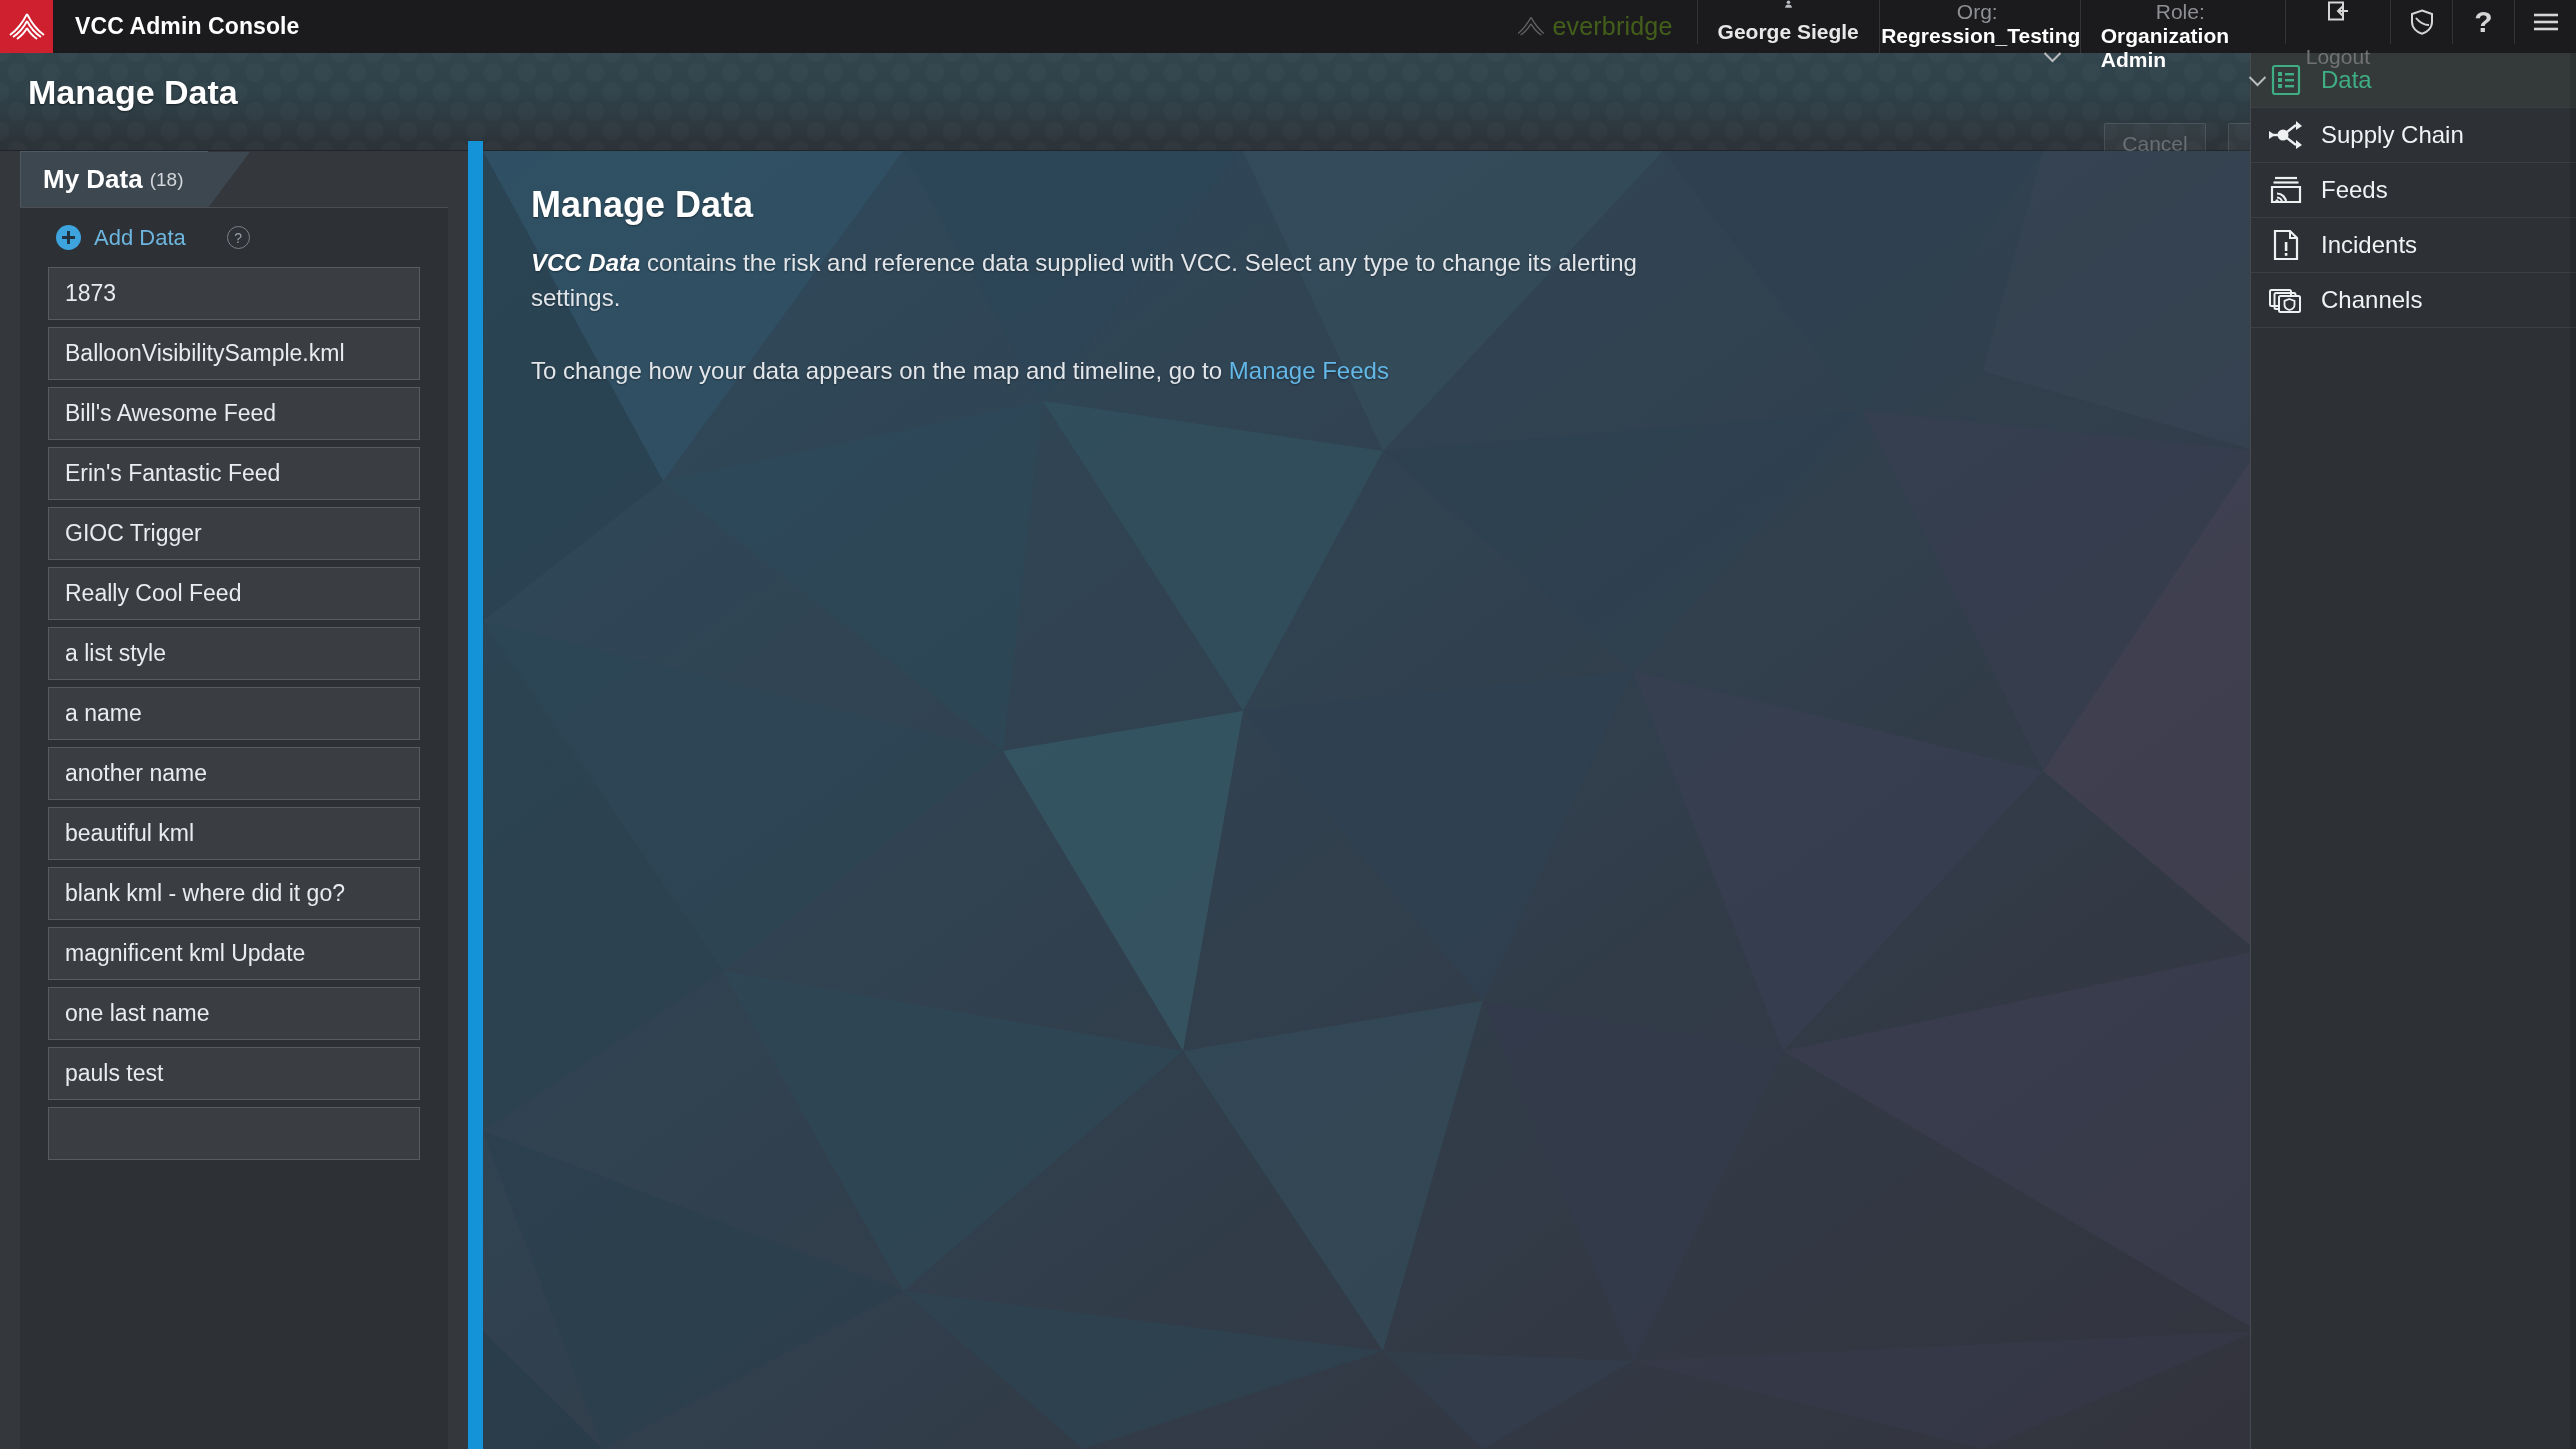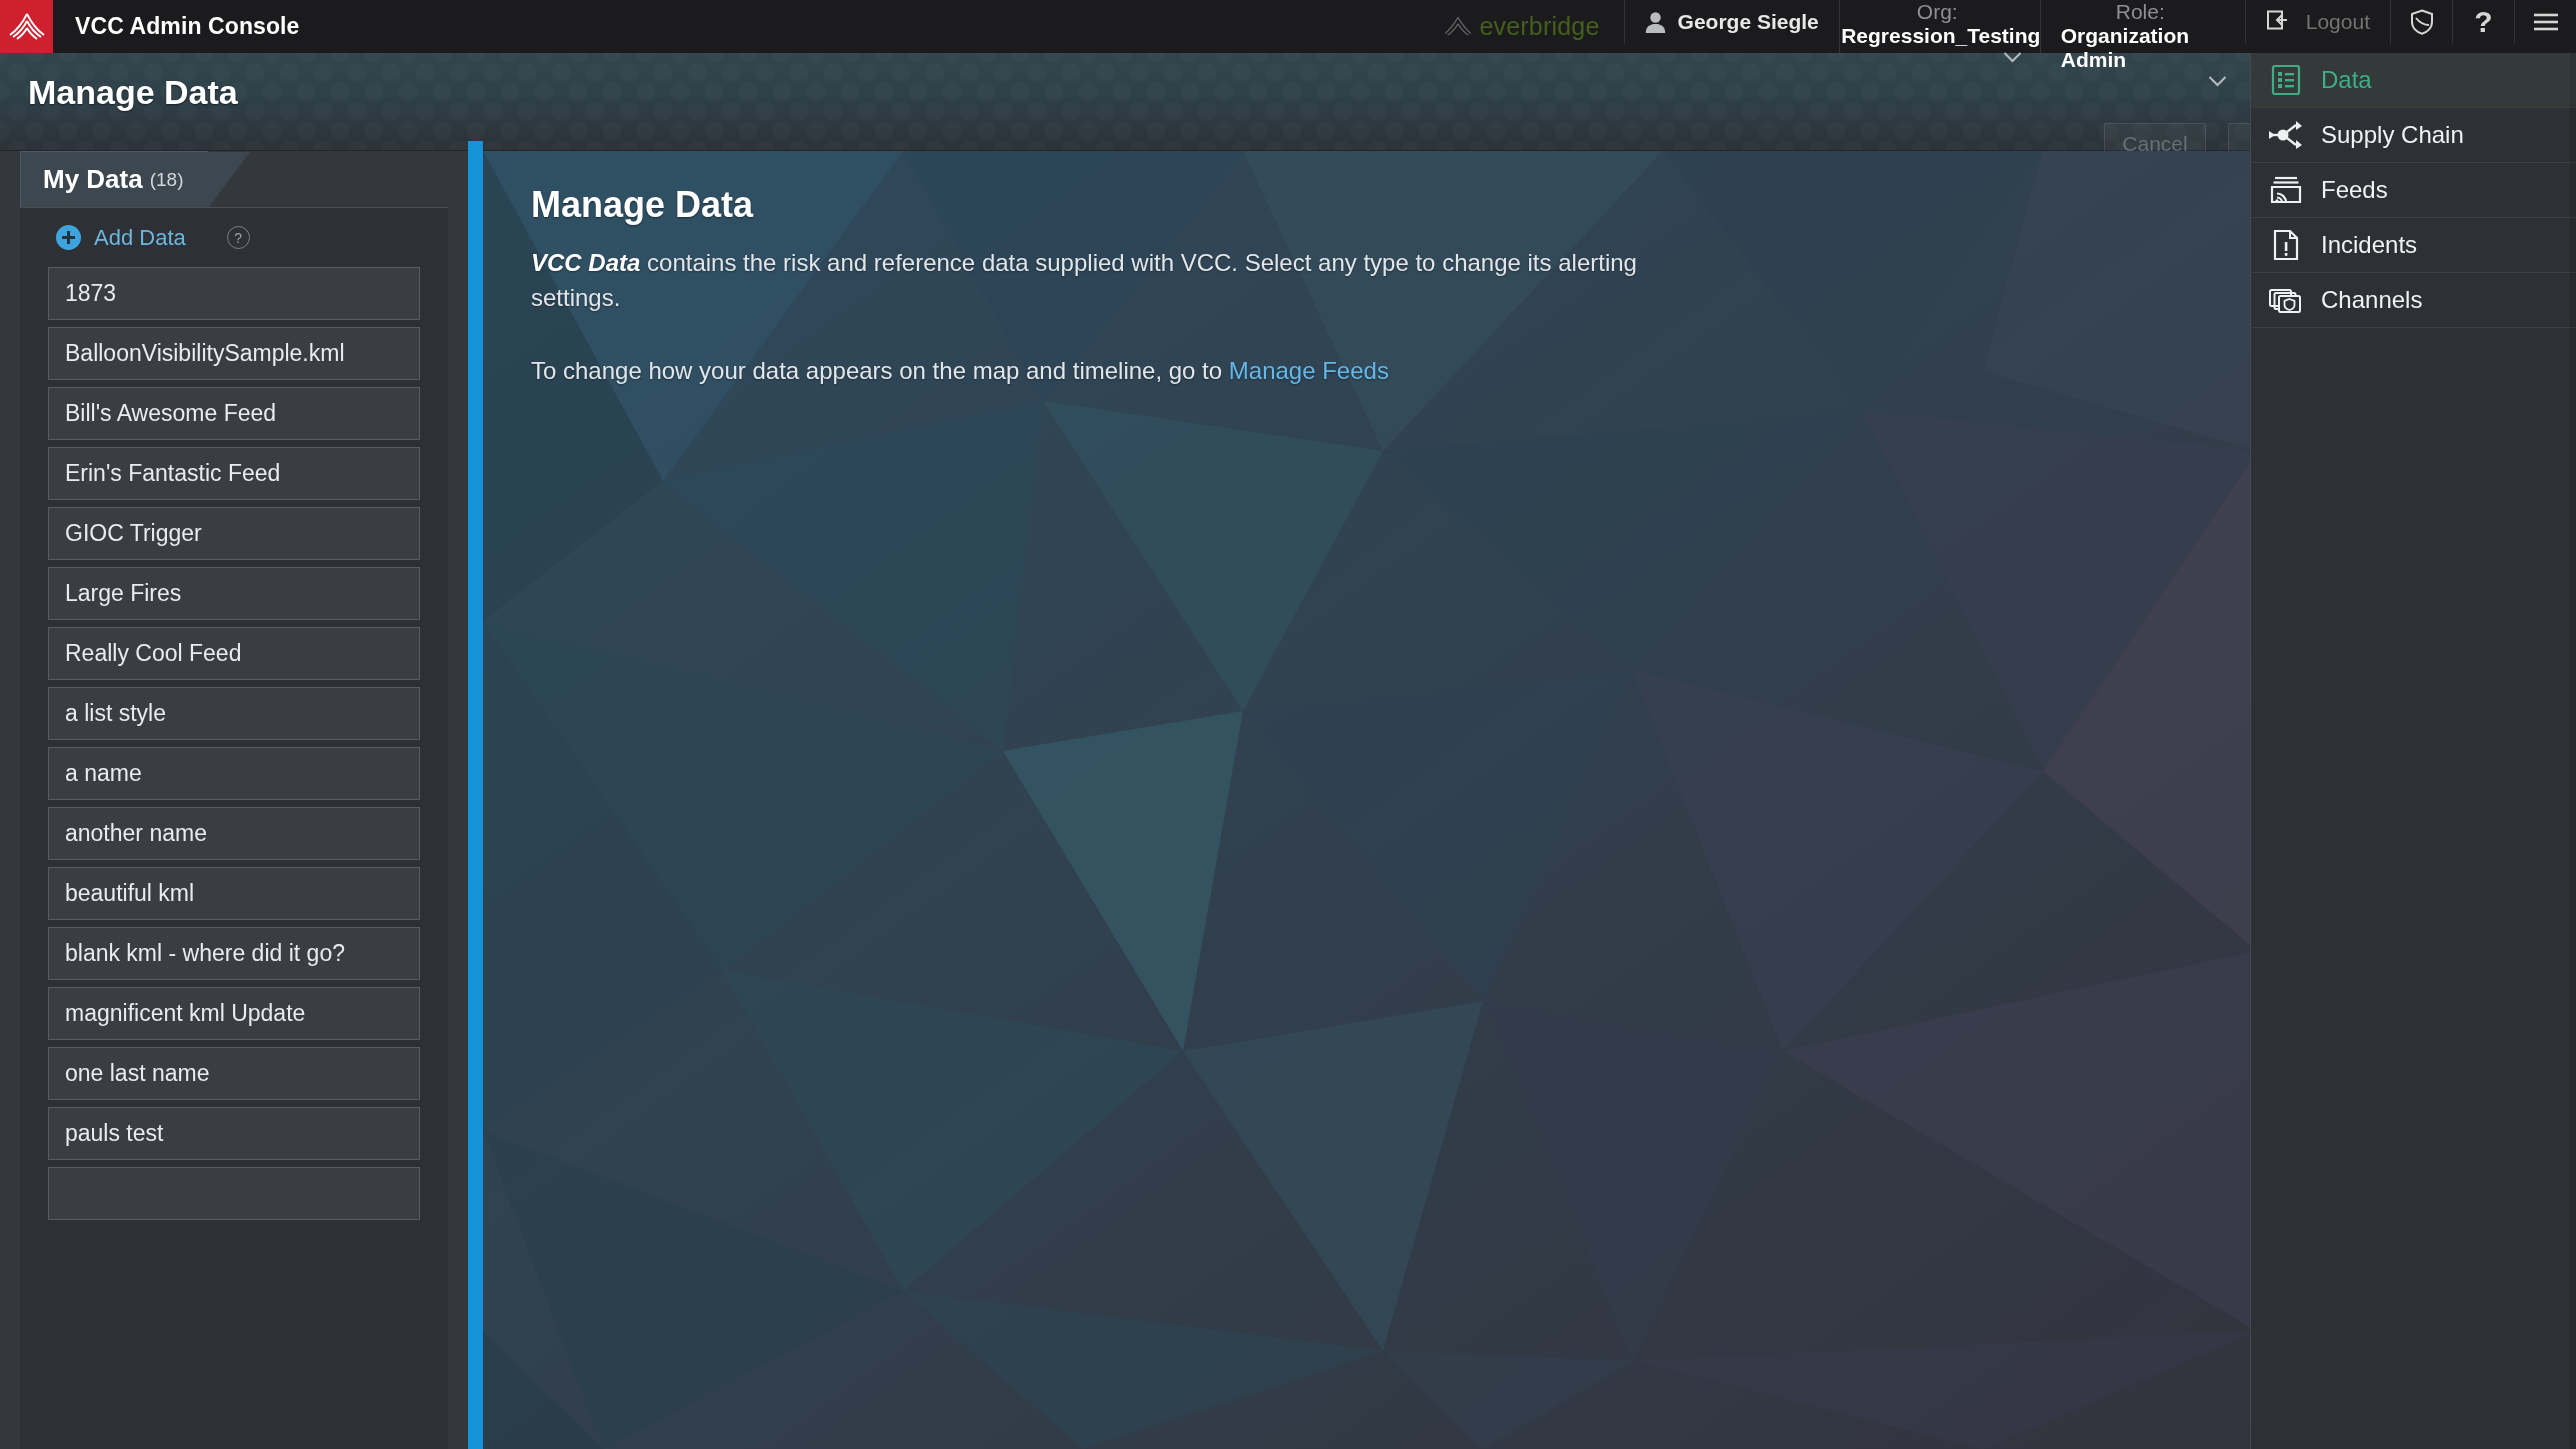--- a/index.html
+++ b/index.html
@@ -35,20 +35,21 @@
   #topbar-spacer { flex: 1 1 auto; }
 
   .hdr-cell {
     display: flex; align-items: center;
     border-left: 1px solid #343437;
     padding: 0 20px;
     color: #e8e8e8;
     font-size: 21px;
     white-space: nowrap;
     height: 44px;
+    flex-direction: column;
   }
   #brand-cell {
     display: flex; align-items: center;
     padding: 0 24px;
     opacity: .38;
     height: 53px;
   }
   #brand-cell .brandtext {
     color: #84cc16; font-size: 25px; letter-spacing: .2px;
   }
@@ -401,21 +402,20 @@
       </div>
       <span id="help-circle">?</span>
     </div>
 
     <div id="datalist">
         <div class="data-item">1873</div>
         <div class="data-item">BalloonVisibilitySample.kml</div>
         <div class="data-item">Bill's Awesome Feed</div>
         <div class="data-item">Erin's Fantastic Feed</div>
         <div class="data-item">GIOC Trigger</div>
-        <div class="data-item">Large Fires</div>
         <div class="data-item">Really Cool Feed</div>
         <div class="data-item">a list style</div>
         <div class="data-item">a name</div>
         <div class="data-item">another name</div>
         <div class="data-item">beautiful kml</div>
         <div class="data-item">blank kml - where did it go?</div>
         <div class="data-item">magnificent kml Update</div>
         <div class="data-item">one last name</div>
         <div class="data-item">pauls test</div>
         <div class="data-item"></div>

